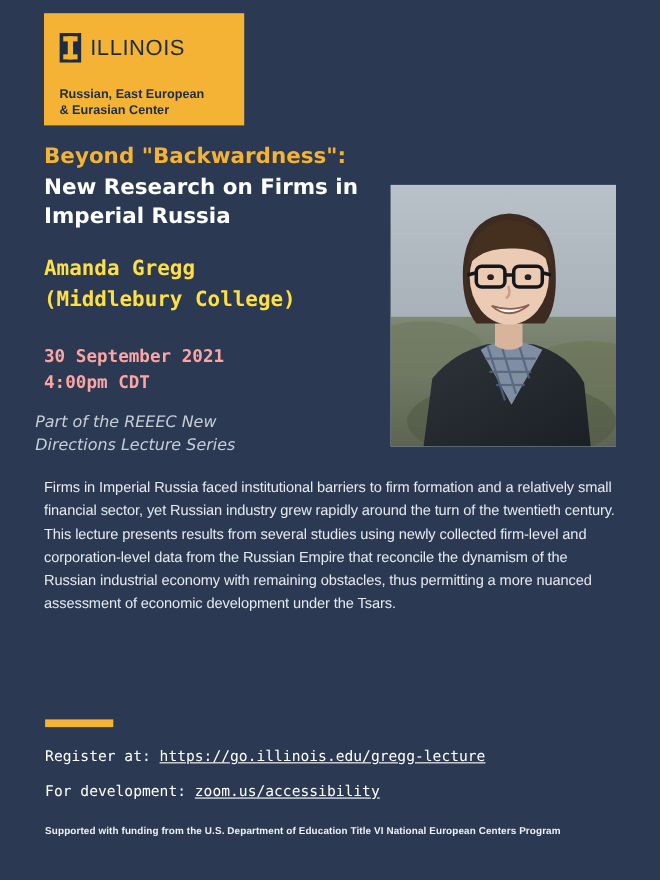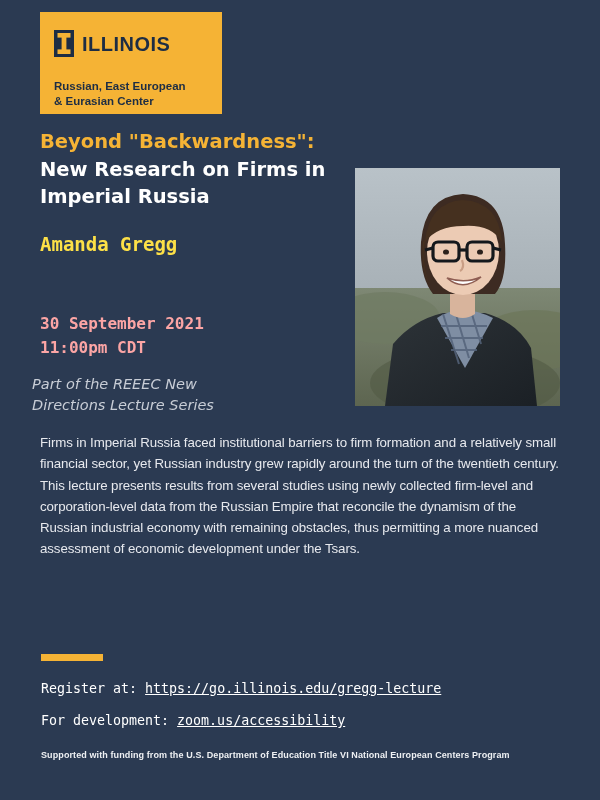--- a/index.html
+++ b/index.html
@@ -40,21 +40,21 @@
   }
   .block-i {
     width: 20px;
     height: 27px;
     position: relative;
     flex: 0 0 auto;
   }
   .block-i svg { display: block; }
   .illinois-word {
     font-family: "Liberation Sans", sans-serif;
-    font-weight: bold;
+    font-weight: normal;
     font-size: 20px;
     letter-spacing: 0.5px;
     color: #1d2d44;
     line-height: 1;
   }
   .center-name {
     margin-top: 22px;
     font-family: "Liberation Sans", sans-serif;
     font-size: 11.5px;
     font-weight: bold;
@@ -212,25 +212,26 @@
   </div>
 
   <div class="title">
     <div class="line1">Beyond "Backwardness":</div>
     <div class="line2">New Research on Firms in</div>
     <div class="line3">Imperial Russia</div>
   </div>
 
   <div class="speaker">
     <div>Amanda Gregg</div>
+    <div>(Middlebury College)</div>
   </div>
 
   <div class="datetime">
     <div>30 September 2021</div>
-    <div>11:00pm CDT</div>
+    <div>4:00pm CDT</div>
   </div>
 
   <div class="series">
     <div>Part of the REEEC New</div>
     <div>Directions Lecture Series</div>
   </div>
 
   <div class="photo">
     <svg width="205" height="238" viewBox="0 0 205 238">
       <defs>

